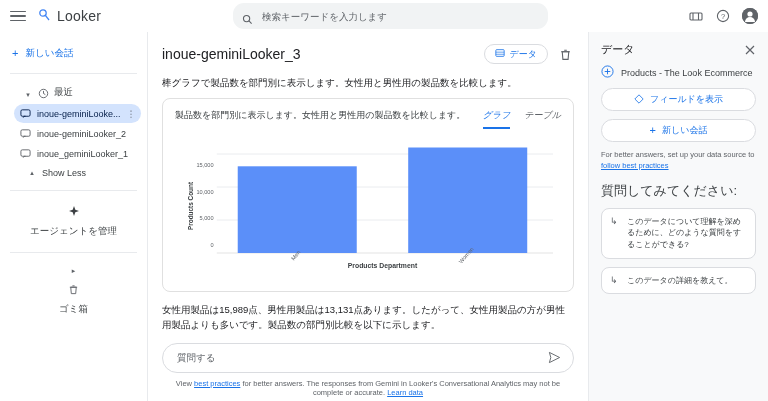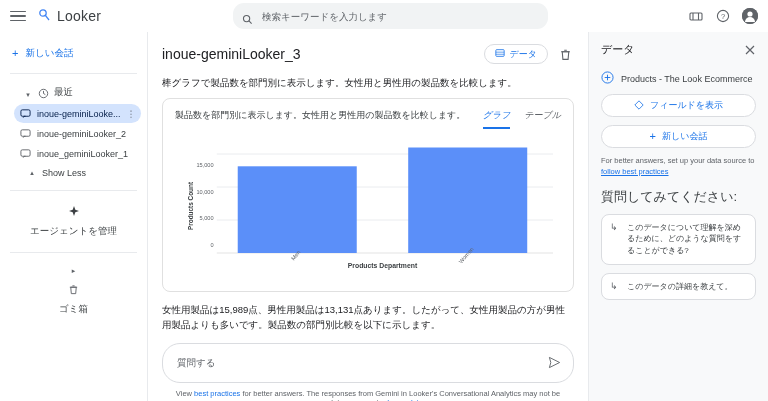--- a/index.html
+++ b/index.html
@@ -122,42 +122,42 @@
   .tabs { display: flex; gap: 14px; margin-left: auto; font-style: italic; }
   .tab { font-size: 9px; color: #5f6368; padding-bottom: 5px; cursor: pointer; }
   .tab.active { color: #1a73e8; border-bottom: 2px solid #1a73e8; }
   .chart-wrap { position: relative; height: 150px; margin-top: 6px; }
   .chart-svg { display: block; width: 100%; height: 150px; }
 
   .result-text { font-size: 9.5px; color: #202124; line-height: 1.6; margin: 4px 0 10px 0; }
 
   .askbar {
     border: 1px solid #dadce0; border-radius: 18px;
-    height: 40px; display: flex; align-items: center;
+    height: 30px; display: flex; align-items: center;
     padding: 0 12px; gap: 8px; margin: 0 0 6px 0;
   }
   .ask-input { border: 0; outline: 0; flex: 1; font-size: 9.5px; color: #3c4043; background: transparent; font-family: "Liberation Sans", sans-serif; }
   .ask-input::placeholder { color: #5f6368; }
   .send-ico { width: 14px; height: 14px; display:flex; align-items:center; justify-content:center; cursor:pointer; }
 
   .footnote { font-size: 7.5px; color: #5f6368; text-align: center; padding-bottom: 6px; }
-  .footnote a { color: #1a73e8; cursor: pointer; }
+  .footnote a { color: #1a73e8; text-decoration: underline; cursor: pointer; }
 
   
   .rightpanel {
     width: 180px; flex: 0 0 180px;
     background: #f8f9fa;
     border-left: 1px solid #e8eaed;
     padding: 10px 12px;
     display: flex; flex-direction: column; gap: 8px;
   }
   .rp-head { display: flex; align-items: center; }
   .rp-title { font-size: 11px; color: #202124; flex: 1; }
   .close-x { font-size: 13px; color: #5f6368; cursor: pointer; line-height: 1; }
-  .rp-source { display: flex; align-items: center; gap: 7px; font-size: 9px; color: #3c4043; margin-top: 6px; }
+  .rp-source { display: flex; align-items: center; gap: 7px; font-size: 9px; color: #3c4043; }
   .rp-btn {
     display: flex; align-items: center; justify-content: center; gap: 6px;
     border: 1px solid #dadce0; border-radius: 13px;
     height: 23px; background: #fff;
     font-size: 9px; color: #1a73e8; cursor: pointer;
   }
   .rp-note { font-size: 7.5px; color: #5f6368; line-height: 1.45; }
   .rp-note a { color: #1a73e8; text-decoration: underline; }
   .rp-sub { font-size: 13px; color: #3c4043; margin-top: 2px; }
   .sugg {

